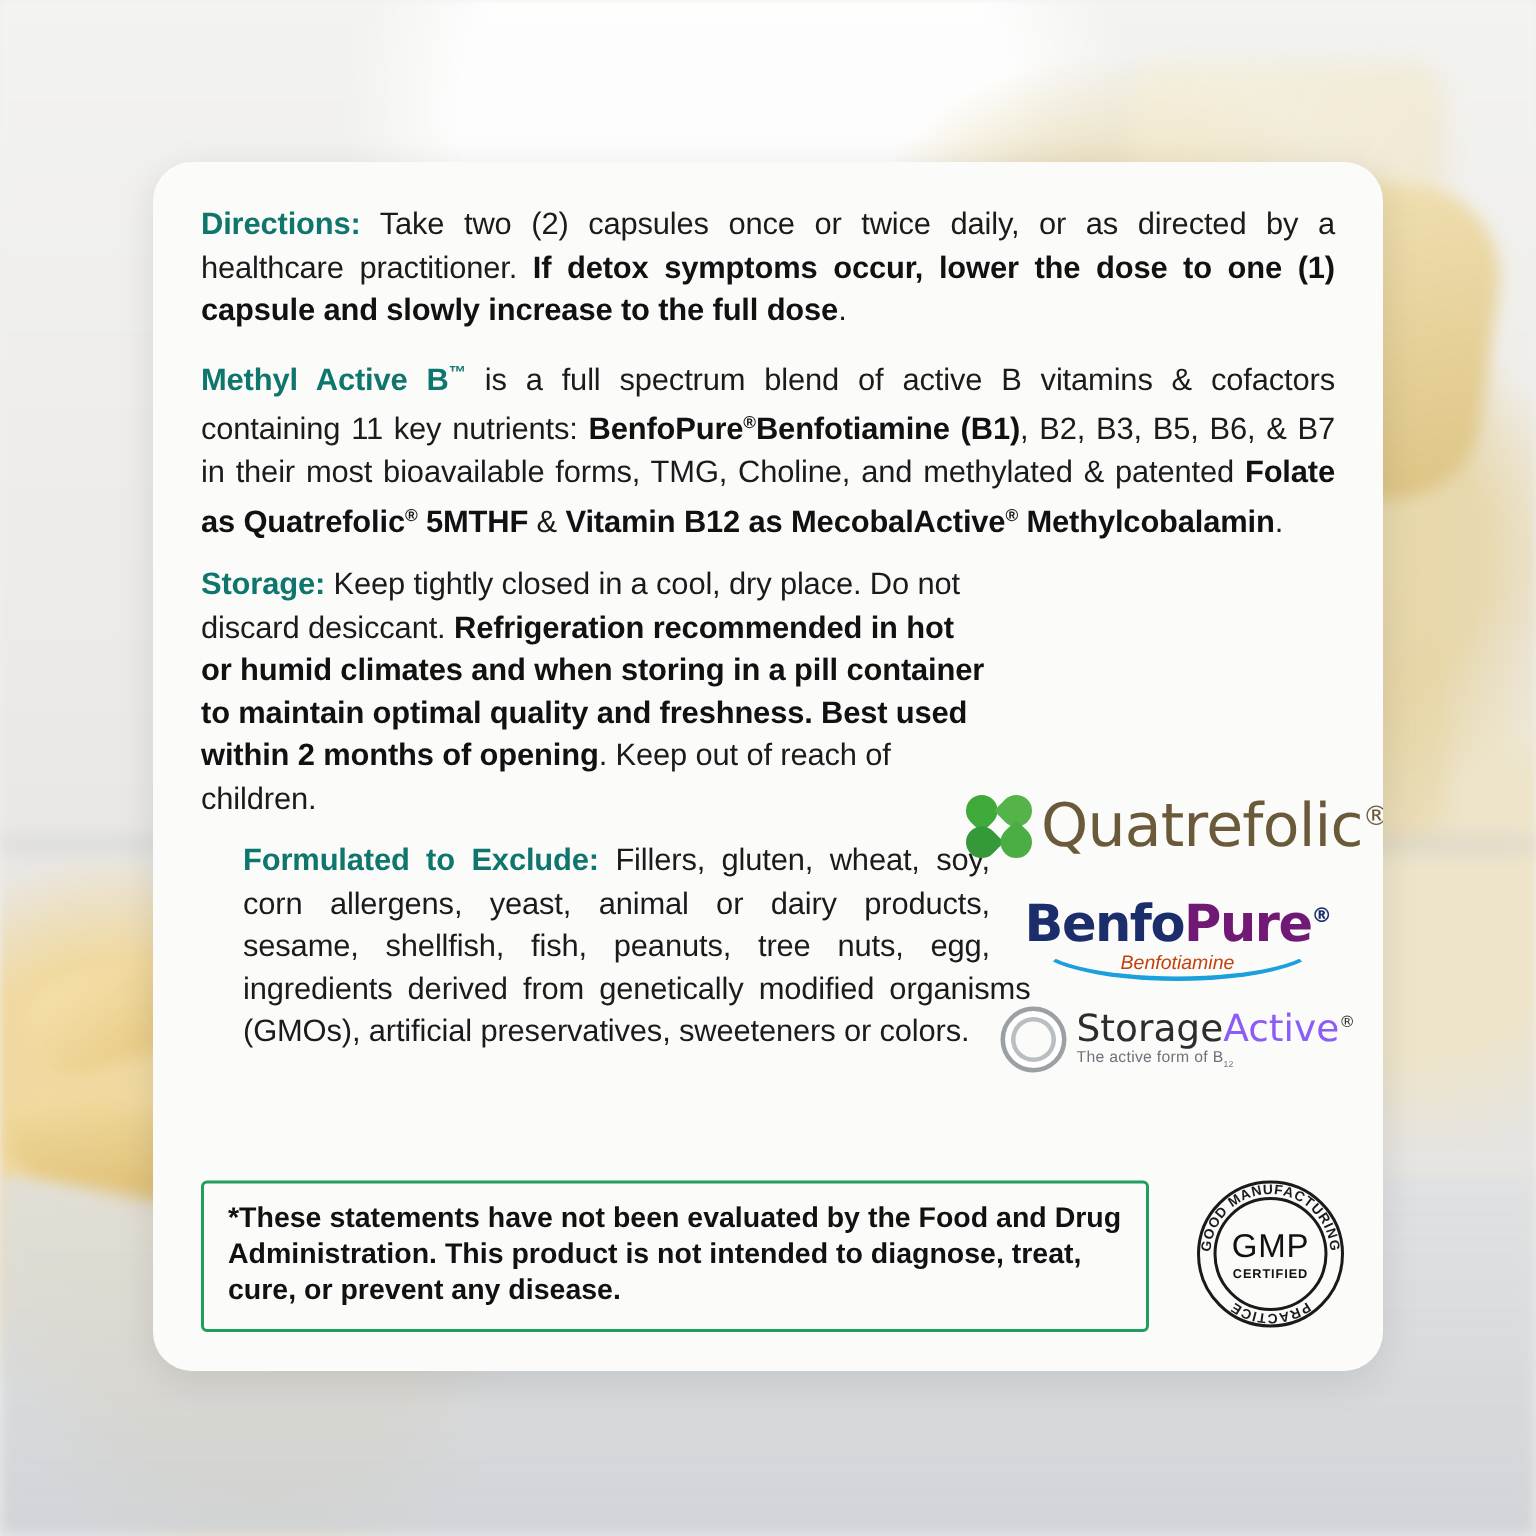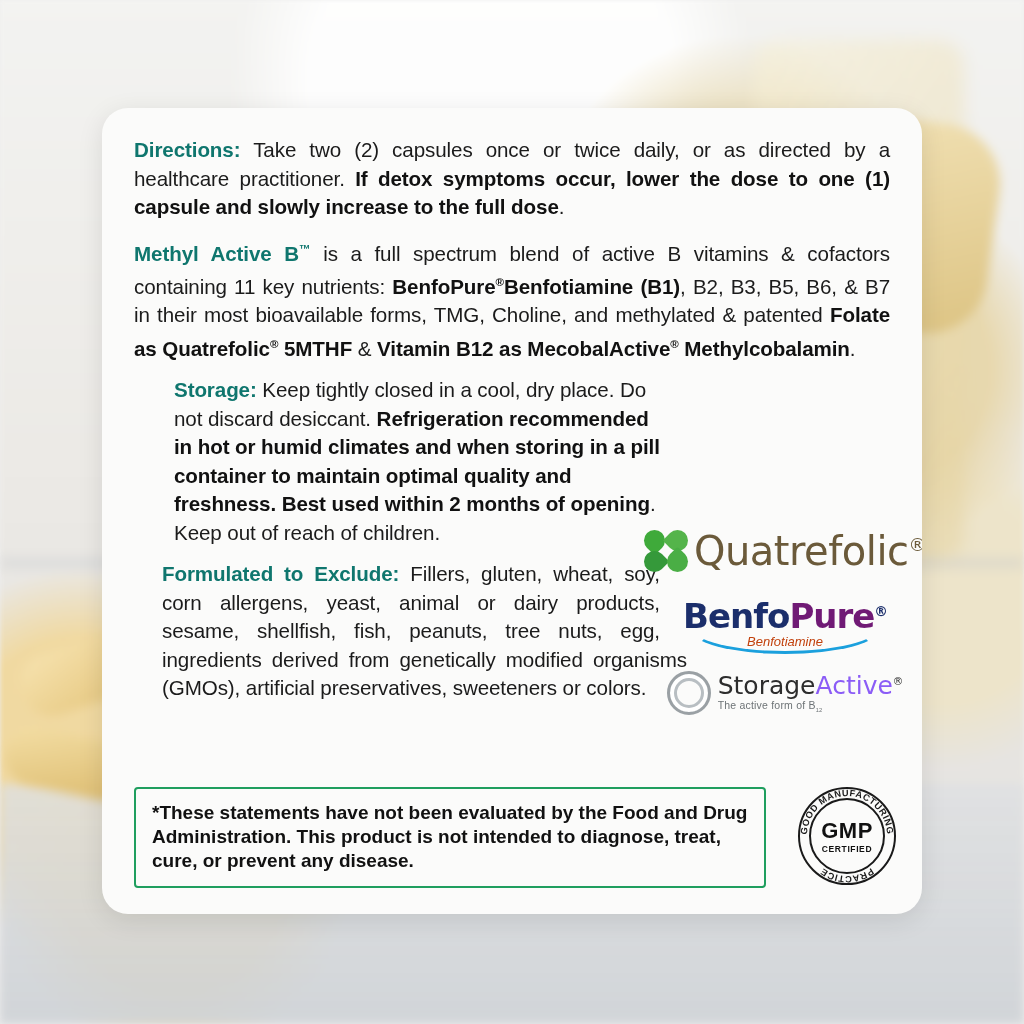--- a/index.html
+++ b/index.html
@@ -251,21 +251,21 @@
   }
   .gmp-seal .gmp-text {
     position: absolute;
     inset: 11px;
     display: flex;
     flex-direction: column;
     align-items: center;
     justify-content: center;
     text-align: center;
   }
-  .gmp-seal .gmp-big { font-size: 22px; font-weight: bold; color:#111; letter-spacing: 0.5px; }
+  .gmp-seal .gmp-big { font-size: 22px; font-weight: normal; color:#111; letter-spacing: 0.5px; }
   .gmp-seal .gmp-small { font-size: 8.5px; font-weight: bold; color:#111; letter-spacing: 0.6px; }
   .gmp-seal svg { position: absolute; inset: 0; }
   .gmp-seal svg text { font-size: 9.2px; font-weight: bold; fill: #1a1a1a; letter-spacing: 0.6px; font-family: "Liberation Sans", sans-serif; }
 </style>
 </head>
 <body>
 
 <div id="bg">
   <div class="bottle"></div>
   <div class="capsule-c"></div>
@@ -308,21 +308,21 @@
 
     <p class="para">
       <span class="lead">Directions:</span><span> Take two (2) capsules once or twice daily, or as directed by a healthcare practitioner. </span><span class="b">If detox symptoms occur, lower the dose to one (1) capsule and slowly increase to the full dose</span><span>.</span>
     </p>
 
 
     <p class="para">
       <span class="lead">Methyl Active B</span><sup class="lead">™</sup><span> is a full spectrum blend of active B vitamins &amp; cofactors containing 11 key nutrients: </span><span class="b">BenfoPure</span><sup class="b">®</sup><span class="b">Benfotiamine (B1)</span><span>, B2, B3, B5, B6, &amp; B7 in their most bioavailable forms, TMG, Choline, and methylated &amp; patented </span><span class="b">Folate as Quatrefolic</span><sup class="b">®</sup><span class="b"> 5MTHF</span><span> &amp; </span><span class="b">Vitamin B12 as MecobalActive</span><sup class="b">®</sup><span class="b"> Methylcobalamin</span><span>.</span>
     </p>
 
-    <p class="para" style="text-align:left;margin-left:40px;">
+    <p class="para" style="text-align:left;">
       <span class="float-right-spacer"></span><span class="lead">Storage:</span><span> Keep tightly closed in a cool, dry place. Do not discard desiccant. </span><span class="b">Refrigeration recommended in hot or humid climates and when storing in a pill container to maintain optimal quality and freshness. Best used within 2 months of opening</span><span>. Keep out of reach of children.</span>
     </p>
 
     <p class="para" style="width:525px;margin-left:28px;">
       <span class="lead">Formulated to Exclude:</span><span> Fillers, gluten, wheat, soy, corn allergens, yeast, animal or dairy products, sesame, shellfish, fish, peanuts, tree nuts, egg, ingredients derived from genetically modified organisms (GMOs), artificial preservatives, sweeteners or colors.</span>
     </p>
 
     <div id="disclaimer-row">
       <div id="disclaimer-box">
         <p>*These statements have not been evaluated by the Food and Drug Administration. This product is not intended to diagnose, treat, cure, or prevent any disease.</p>

